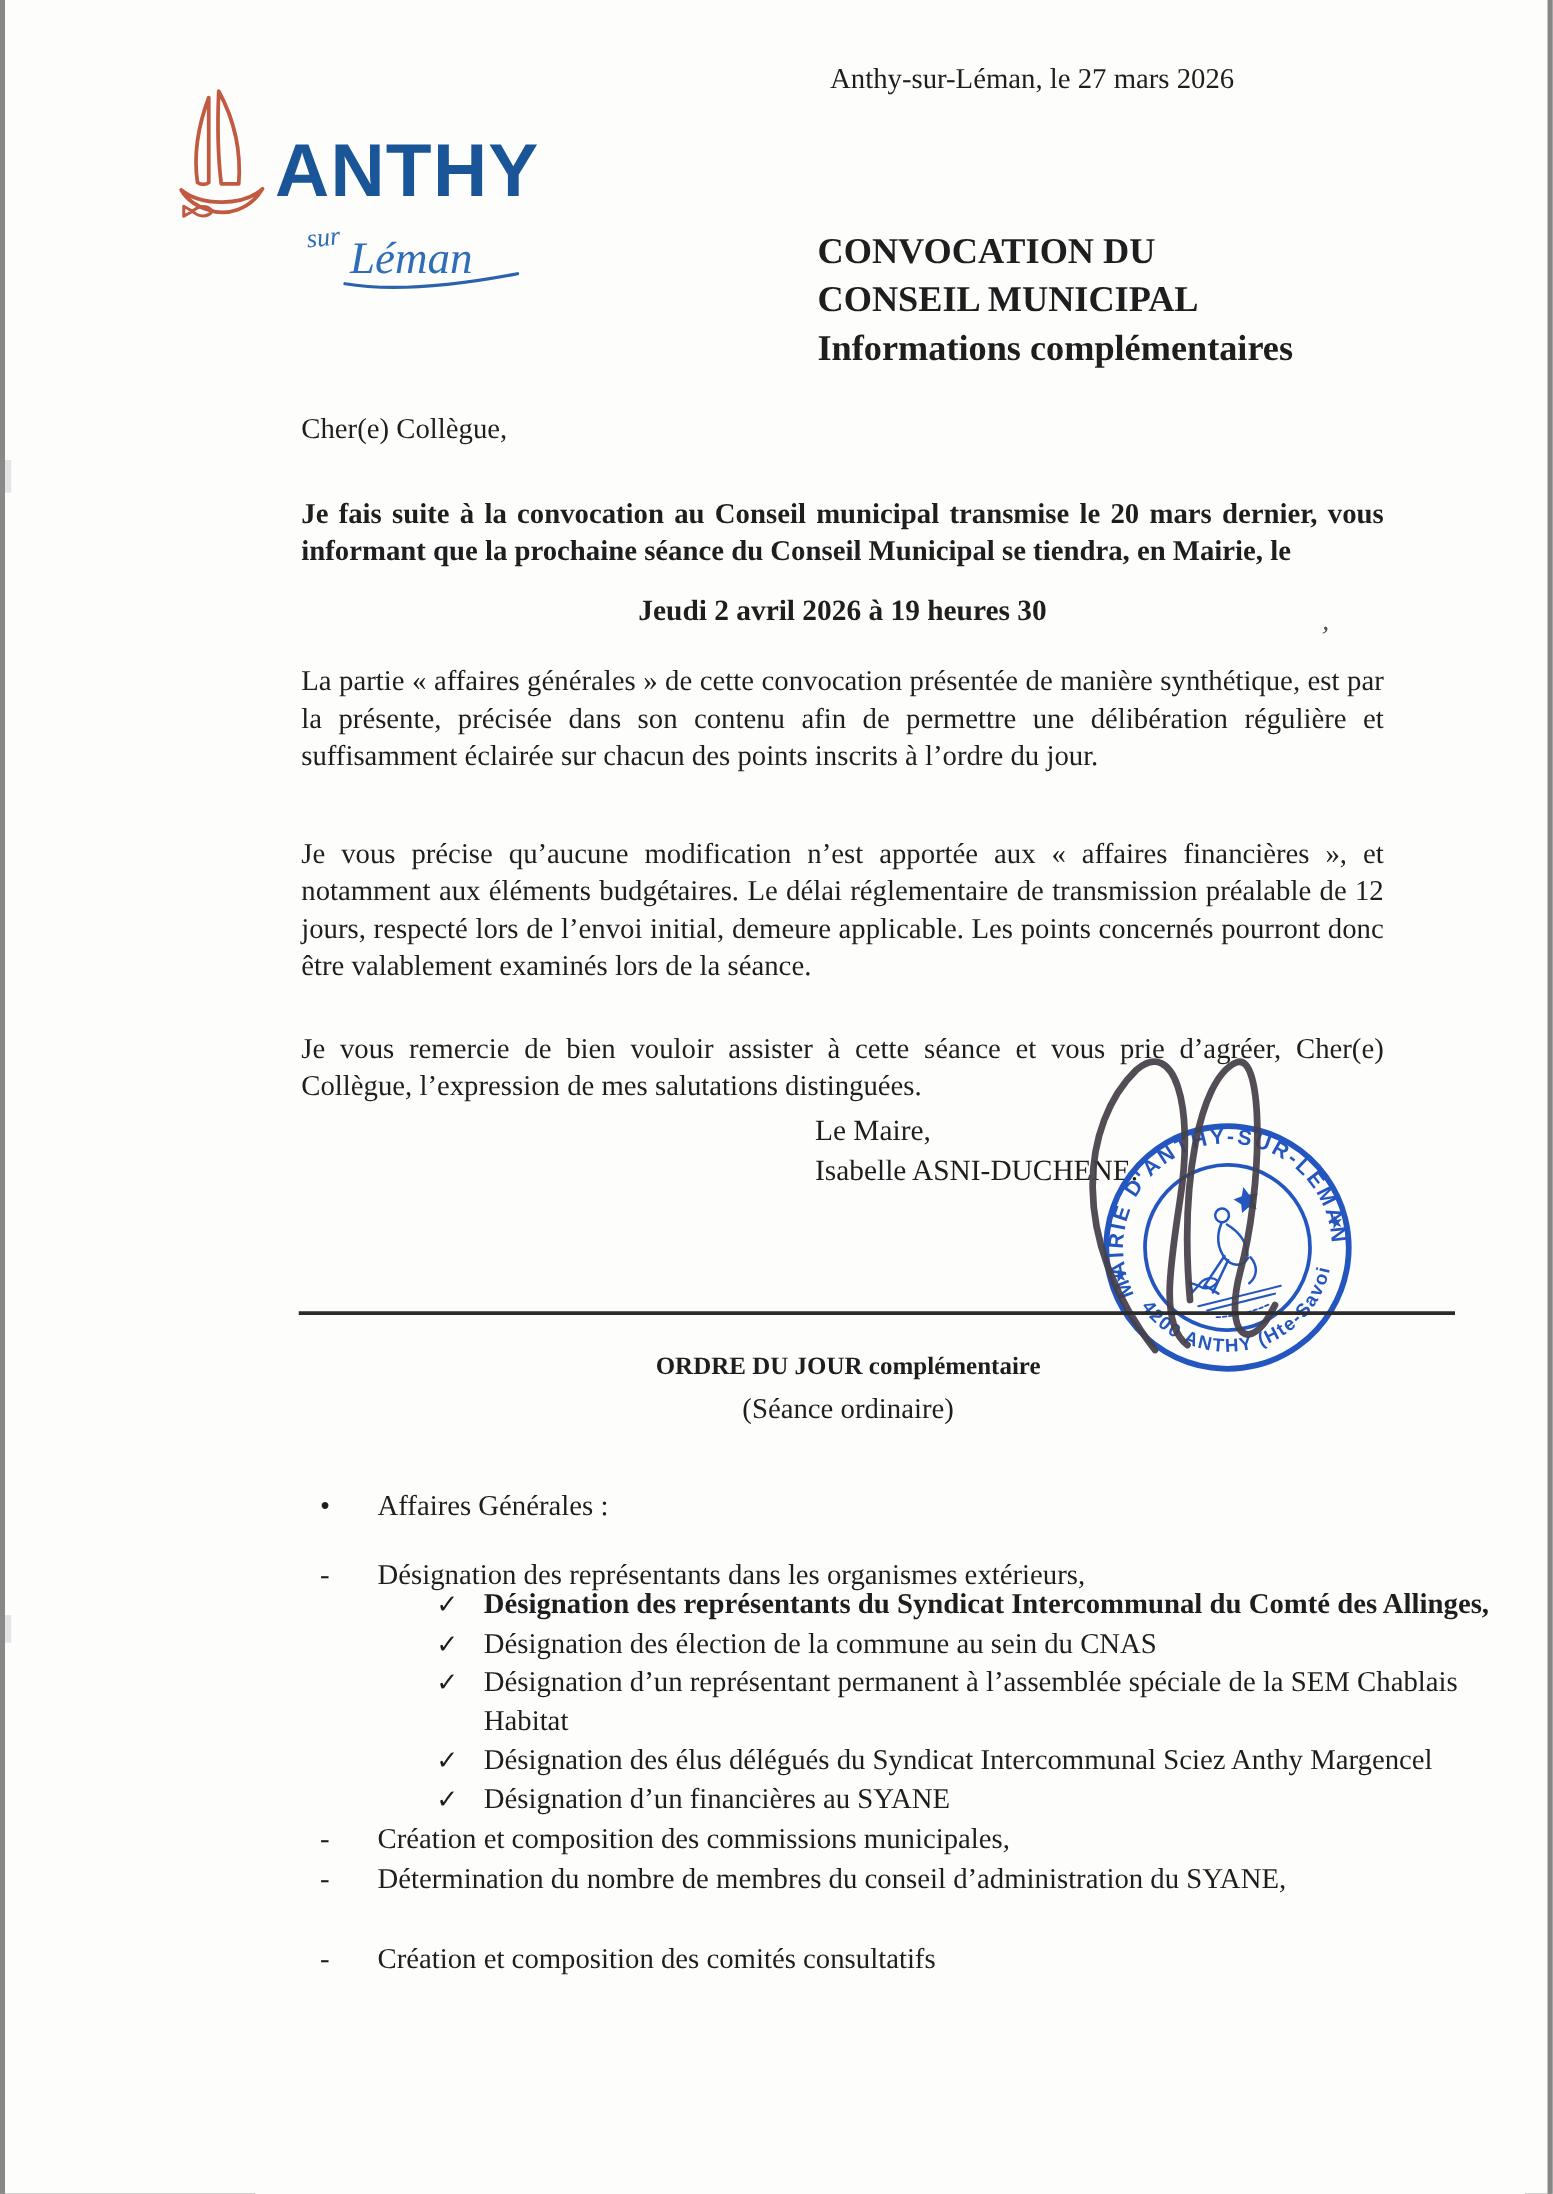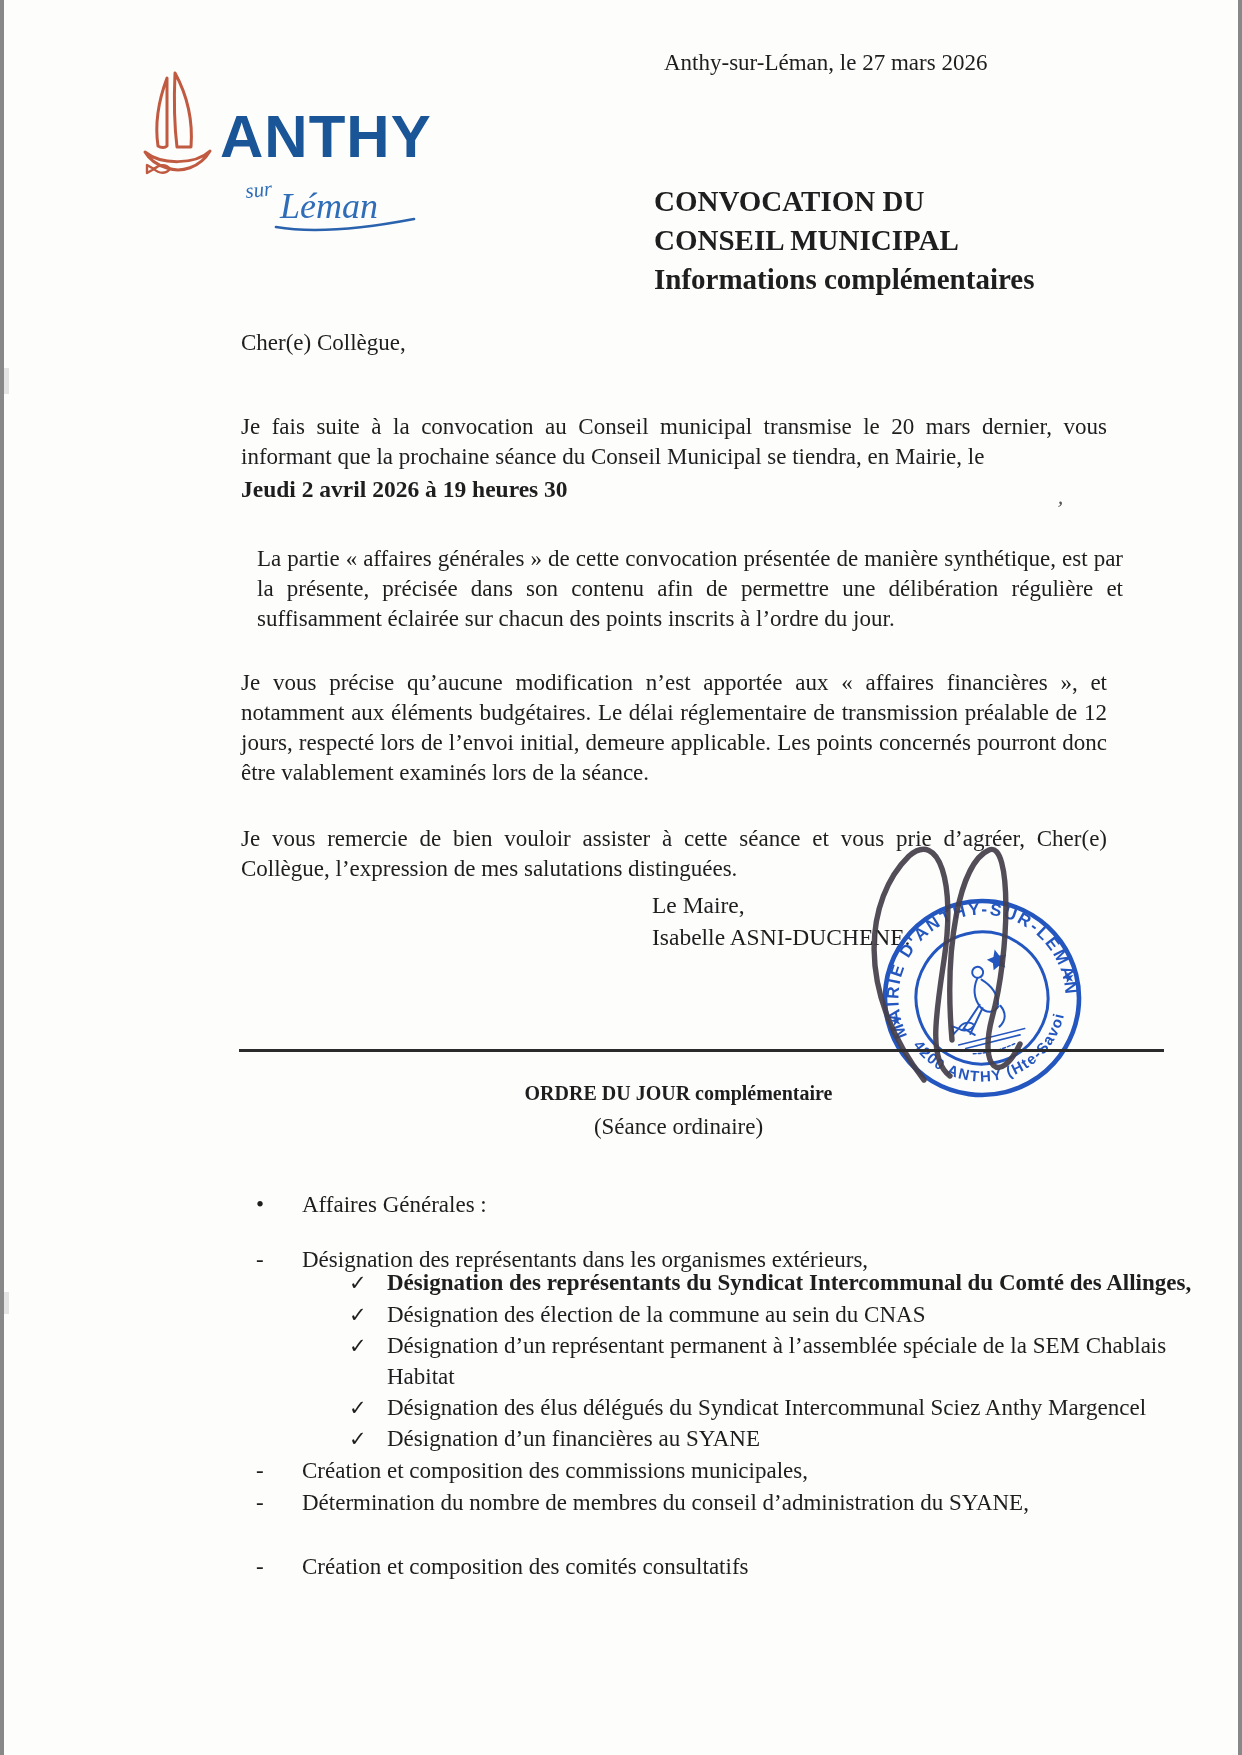--- a/index.html
+++ b/index.html
@@ -12,21 +12,21 @@
     color:#1e1e1e;
     overflow:hidden;
   }
   .abs{position:absolute;}
   .date-line{left:660px;top:50px;font-size:23px;width:400px;}
   .logo-name{left:216px;top:102px;font-size:60px;font-weight:800;
     font-family:"Liberation Sans", sans-serif;color:#1a5697;letter-spacing:1px;}
   .title-block{left:650px;top:182px;font-size:29px;font-weight:bold;line-height:39px;width:480px;}
   .body-text{left:237px;width:866px;font-size:23px;line-height:30px;text-align:justify;}
   .salutation{left:237px;top:330px;font-size:23px;}
-  .meeting-date{left:237px;top:476px;width:866px;font-weight:bold;font-size:23.5px;}
+  .meeting-date{left:237px;top:476px;width:866px;text-align:center;font-weight:bold;font-size:23.5px;}
   .artifact-comma{left:1052px;top:496px;font-size:22px;color:#555;transform:rotate(8deg);}
   .sig-line{left:648px;font-size:23.5px;}
   .divider{left:235px;top:1049px;width:925px;height:3px;background:#2b2b2b;}
   .agenda-center{left:237px;width:875px;text-align:center;}
   .heading{top:1082px;font-size:20px;font-weight:bold;}
   .subheading{top:1114px;font-size:23px;}
   .row{position:absolute;font-size:23px;white-space:nowrap;}
   .row .marker{display:inline-block;}
   .m-wide{width:46px;}
   .m-check{width:38px;font-family:"DejaVu Sans", sans-serif;font-size:21px;}
@@ -55,24 +55,24 @@
     <path d="M34,55 C75,62 130,55 172,47" stroke="#2a62ae" stroke-width="2.6" fill="none" stroke-linecap="round"></path>
   </svg>
 
   <div class="abs title-block">
     <div>CONVOCATION DU</div>
     <div>CONSEIL MUNICIPAL</div>
     <div>Informations complémentaires</div>
   </div>
 
   <div class="abs salutation">Cher(e) Collègue,</div>
-  <div class="abs body-text" style="top:412px;">Je fais suite à la convocation au Conseil municipal transmise le 20 mars dernier, vous informant que la prochaine séance du Conseil Municipal se tiendra, en Mairie, le</div>
+  <div class="abs body-text" style="top:396px;font-weight:bold;">Je fais suite à la convocation au Conseil municipal transmise le 20 mars dernier, vous informant que la prochaine séance du Conseil Municipal se tiendra, en Mairie, le</div>
   <div class="abs meeting-date">Jeudi 2 avril 2026 à 19 heures 30</div>
   <div class="abs artifact-comma">’</div>
-  <div class="abs body-text" style="top:544px;margin-left:16px;">La partie « affaires générales » de cette convocation présentée de manière synthétique, est par la présente, précisée dans son contenu afin de permettre une délibération régulière et suffisamment éclairée sur chacun des points inscrits à l’ordre du jour.</div>
+  <div class="abs body-text" style="top:530px;">La partie « affaires générales » de cette convocation présentée de manière synthétique, est par la présente, précisée dans son contenu afin de permettre une délibération régulière et suffisamment éclairée sur chacun des points inscrits à l’ordre du jour.</div>
   <div class="abs body-text" style="top:668px;">Je vous précise qu’aucune modification n’est apportée aux « affaires financières », et notamment aux éléments budgétaires. Le délai réglementaire de transmission préalable de 12 jours, respecté lors de l’envoi initial, demeure applicable. Les points concernés pourront donc être valablement examinés lors de la séance.</div>
   <div class="abs body-text" style="top:824px;">Je vous remercie de bien vouloir assister à cette séance et vous prie d’agréer, Cher(e) Collègue, l’expression de mes salutations distinguées.</div>
 
   <div class="abs sig-line" style="top:892px;">Le Maire,</div>
   <div class="abs sig-line" style="top:924px;">Isabelle ASNI-DUCHENE.</div>
 
   <svg class="abs" style="left:840px;top:828px;" width="310" height="296" viewBox="0 0 310 296">
     <g transform="translate(138,170) rotate(-14)" stroke="#2456c0" fill="none">
       <circle cx="0" cy="0" r="97" stroke-width="4.6"></circle>
       <circle cx="0" cy="0" r="66" stroke-width="3"></circle>

